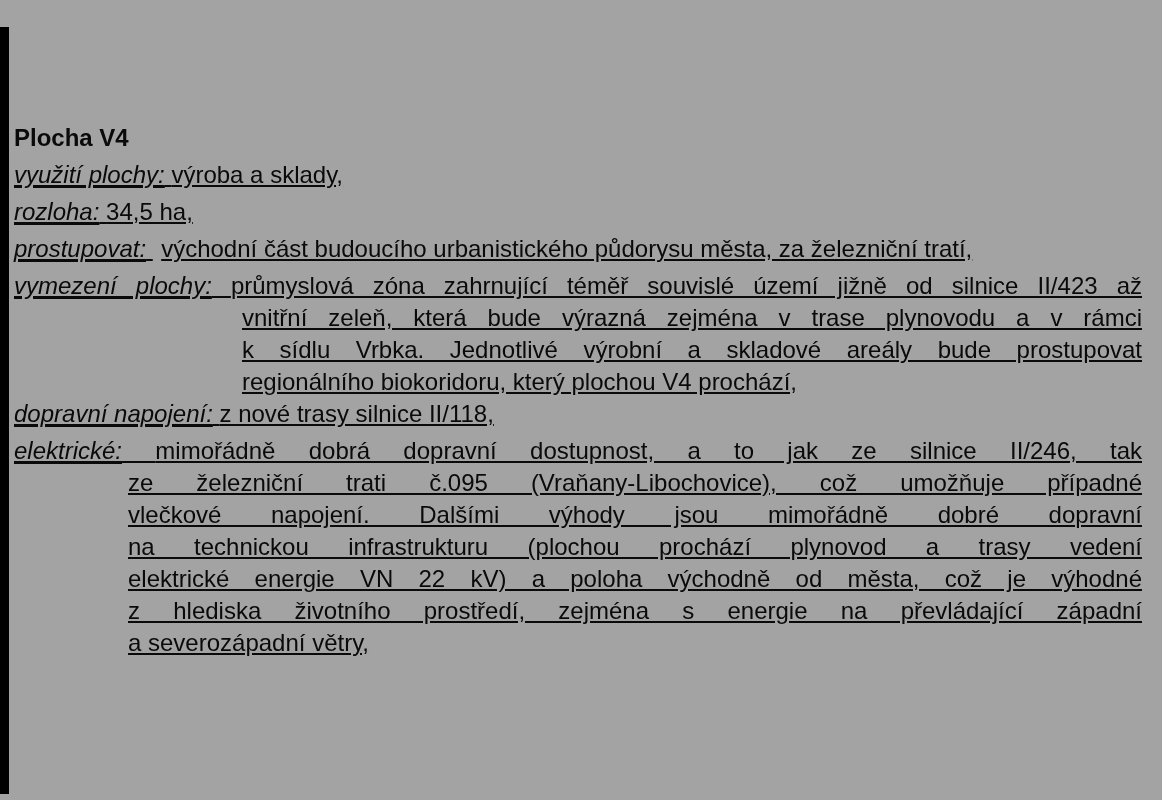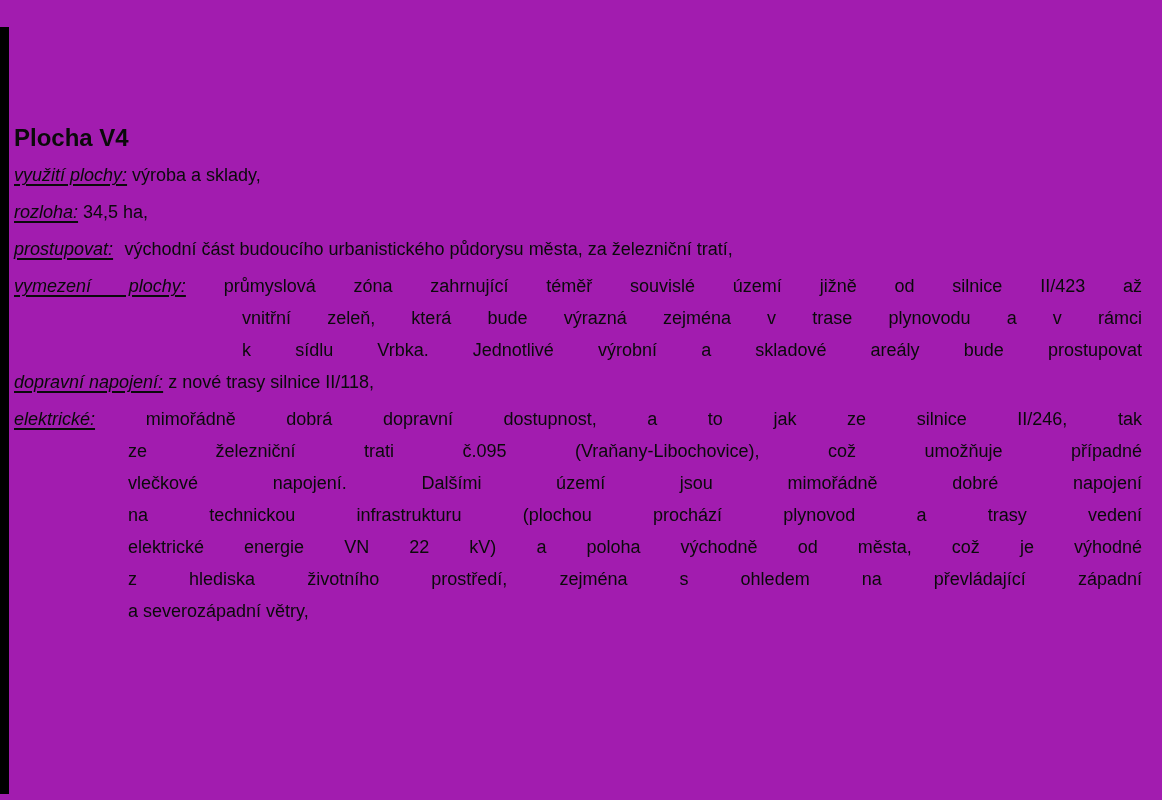--- a/index.html
+++ b/index.html
@@ -5,21 +5,21 @@
 <style>
   html, body {
     margin: 0;
     padding: 0;
     background: #ffffff;
   }
   .page {
     position: relative;
     width: 1162px;
     height: 800px;
-    background: #a21caf;
+    background: #a3a3a3;
     overflow: hidden;
     font-family: "Liberation Sans", "DejaVu Sans", sans-serif;
     color: #0a0a0a;
   }
   .scan-bar {
     position: absolute;
     left: 0;
     top: 27px;
     width: 9px;
     height: 767px;
@@ -31,23 +31,24 @@
     top: 122px;
     width: 1128px;
   }
   .heading {
     font-size: 24px;
     font-weight: bold;
     line-height: 32px;
     margin: 0 0 5px 0;
   }
   .entry {
-    font-size: 18px;
+    font-size: 24px;
     line-height: 32px;
     margin: 0 0 5px 0;
+    text-decoration: underline;
   }
   .entry.tight { margin-bottom: 0; }
   .lbl {
     font-style: italic;
     text-decoration: underline;
     text-decoration-thickness: 2px;
     text-underline-offset: 3px;
   }
   .val2 { margin-left: 0.35em; }
   .jline {
@@ -87,34 +88,35 @@
       <span class="val2">východní část budoucího urbanistického půdorysu města, za železniční tratí,</span>
     </div>
 
     <div class="entry tight">
       <div class="jline">
         <span class="lbl">vymezení plochy:</span>
         <span>průmyslová zóna zahrnující téměř souvislé území jižně od silnice II/423 až</span>
       </div>
       <div class="jline cont-v">vnitřní zeleň, která bude výrazná zejména v trase plynovodu a v rámci</div>
       <div class="jline cont-v">k sídlu Vrbka. Jednotlivé výrobní a skladové areály bude prostupovat</div>
+      <div class="lastline cont-v">regionálního biokoridoru, který plochou V4 prochází,</div>
     </div>
 
     <div class="entry">
       <span class="lbl">dopravní napojení:</span>
       <span>z nové trasy silnice II/118,</span>
     </div>
 
     <div class="entry">
       <div class="jline">
         <span class="lbl">elektrické:</span>
         <span>mimořádně dobrá dopravní dostupnost, a to jak ze silnice II/246, tak</span>
       </div>
       <div class="jline cont-z">ze železniční trati č.095 (Vraňany-Libochovice), což umožňuje případné</div>
-      <div class="jline cont-z">vlečkové napojení. Dalšími území jsou mimořádně dobré napojení</div>
+      <div class="jline cont-z">vlečkové napojení. Dalšími výhody jsou mimořádně dobré dopravní</div>
       <div class="jline cont-z">na technickou infrastrukturu (plochou prochází plynovod a trasy vedení</div>
       <div class="jline cont-z">elektrické energie VN 22 kV) a poloha východně od města, což je výhodné</div>
-      <div class="jline cont-z">z hlediska životního prostředí, zejména s ohledem na převládající západní</div>
+      <div class="jline cont-z">z hlediska životního prostředí, zejména s energie na převládající západní</div>
       <div class="lastline cont-z">a severozápadní větry,</div>
     </div>
 
   </div>
 </div>
 
 </body></html>

